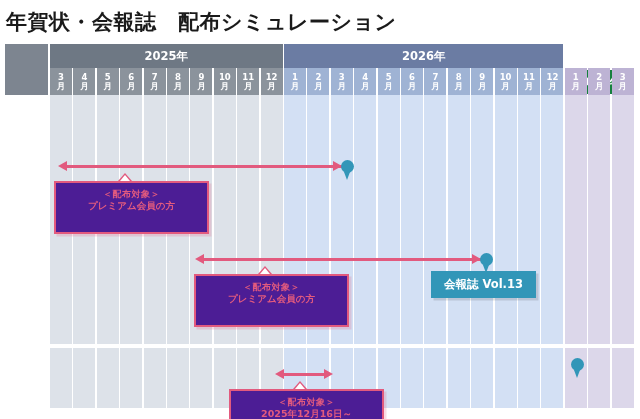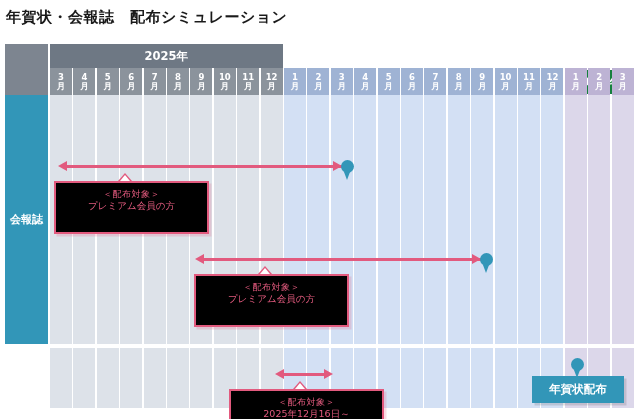--- a/index.html
+++ b/index.html
@@ -7,21 +7,21 @@
     width:640px;height:419px;
     background:#ffffff;
     font-family:"DejaVu Sans","Liberation Sans",sans-serif;
     overflow:hidden;
   }
   #root{position:relative;width:640px;height:419px;}
 
   
   .title{
     position:absolute;left:6px;top:8px;
-    font-size:15px;font-weight:bold;color:#1a1a1a;
+    font-size:21px;font-weight:bold;color:#1a1a1a;
     letter-spacing:0.5px;white-space:nowrap;
   }
 
   
   .chart{
     position:absolute;left:5px;top:44px;
     width:630px;height:364px;
   }
 
   
@@ -74,24 +74,24 @@
   }
   .arrow-head{
     position:absolute;width:0;height:0;
     border-top:5.5px solid transparent;border-bottom:5.5px solid transparent;
   }
   .ah-left{border-right:9px solid #e25a7e;}
   .ah-right{border-left:9px solid #e25a7e;}
 
   .callout{
     position:absolute;
-    background:#000000;
+    background:#4c1d95;
     border:2px solid #e25a7e;
     color:#e25a7e;
-    font-size:9.5px;font-weight:normal;line-height:1.35;
+    font-size:9.5px;font-weight:bold;line-height:1.35;
     text-align:center;
     padding:5px 6px 5px 6px;
     box-sizing:border-box;
     box-shadow:2.5px 2.5px 0 rgba(226,90,126,0.22);
   }
   .callout .l1{font-size:9px;letter-spacing:0.5px;}
   .notch{
     position:absolute;width:0;height:0;
     border-left:7px solid transparent;border-right:7px solid transparent;
     border-bottom:8px solid #e25a7e;
@@ -127,20 +127,21 @@
 
 <div id="root">
 
   <div class="title">年賀状・会報誌　配布シミュレーション</div>
 
   <div class="chart">
 
     <div class="yearrow">
       <div class="ycell corner" style="left: 0px; width: 43px;"></div>
     <div class="ycell y2025" style="left: 45px; width: 232.6px;">2025年</div>
+        <div class="ycell y2026" style="left: 279px; width: 279.4px;">2026年</div>
         <div class="ycell y2027" style="left: 559.8px; width: 68.8px;">2027年</div>
       </div>
 
     <div class="monthrow">
       <div class="mcell corner" style="left: 0px; width: 43px;"></div>
     <div class="mcell m2025" style="left: 45px; width: 22px;">
           <span>3</span>
           <span>月</span>
         </div>
         <div class="mcell m2025" style="left: 68.4px; width: 22px;">
@@ -286,21 +287,20 @@
         <div class="col c2025" style="left: 138.6px; width: 22px; top: 0px; height: 249px; z-index: 0;"></div>
         <div class="col c2025" style="left: 115.2px; width: 22px; top: 253px; height: 60px; z-index: 0;"></div>
         <div class="col c2025" style="left: 115.2px; width: 22px; top: 0px; height: 249px; z-index: 0;"></div>
         <div class="col c2025" style="left: 91.8px; width: 22px; top: 253px; height: 60px; z-index: 0;"></div>
         <div class="col c2025" style="left: 91.8px; width: 22px; top: 0px; height: 249px; z-index: 0;"></div>
         <div class="col c2025" style="left: 68.4px; width: 22px; top: 253px; height: 60px; z-index: 0;"></div>
         <div class="col c2025" style="left: 68.4px; width: 22px; top: 0px; height: 249px; z-index: 0;"></div>
         <div class="col c2025" style="left: 45px; width: 22px; top: 253px; height: 60px; z-index: 0;"></div>
         <div class="col c2025" style="left: 45px; width: 22px; top: 0px; height: 249px; z-index: 0;"></div>
 
-      <div class="rowlabel" id="rowlabel0" style="top: 0px; height: 249px; width: 43px;">会報誌</div>
       <div class="rowsep" id="rowsep" style="top: 249px;"></div>
 
       <div class="arrow-line" style="left:61px;top:70px;width:276px;"></div>
       <div class="arrow-head ah-left" style="left:53px;top:65.5px;"></div>
       <div class="arrow-head ah-right" style="left:328px;top:65.5px;"></div>
 
       <div class="pin-dot" style="left:336px;top:65px;"></div>
       <div class="pin-stem" style="left:339px;top:77px;"></div>
 
       <div class="notch" style="left:113px;top:78px;"></div>
@@ -309,35 +309,35 @@
         <div class="l1">＜配布対象＞</div>
         <div>プレミアム会員の方</div>
       </div>
 
       <div class="arrow-line" style="left:198px;top:163px;width:278px;"></div>
       <div class="arrow-head ah-left" style="left:190px;top:158.5px;"></div>
       <div class="arrow-head ah-right" style="left:467px;top:158.5px;"></div>
 
       <div class="pin-dot" style="left:475px;top:158px;"></div>
       <div class="pin-stem" style="left:478px;top:170px;"></div>
+      <div class="tealbox" style="left:426px;top:176px;width:105px;height:27px;">会報誌 Vol.13</div>
 
       <div class="notch" style="left:253px;top:171px;"></div>
       <div class="notch-in" style="left:255px;top:173px;"></div>
       <div class="callout" style="left:189px;top:179px;width:155px;height:53px;">
         <div class="l1">＜配布対象＞</div>
         <div>プレミアム会員の方</div>
       </div>
 
       <div class="arrow-line" style="left:278px;top:278px;width:43px;"></div>
       <div class="arrow-head ah-left" style="left:270px;top:273.5px;"></div>
       <div class="arrow-head ah-right" style="left:319px;top:273.5px;"></div>
 
       <div class="pin-dot" style="left:566px;top:263px;"></div>
       <div class="pin-stem" style="left:569px;top:275px;"></div>
-      <div class="tealbox" style="left:527px;top:281px;width:92px;height:27px;">年賀状配布</div>
 
       <div class="notch" style="left:288px;top:286px;"></div>
       <div class="notch-in" style="left:290px;top:288px;"></div>
       <div class="callout" style="left:224px;top:294px;width:155px;height:53px;">
         <div class="l1">＜配布対象＞</div>
         <div>2025年12月16日～</div>
 
       </div>
 
     </div>

